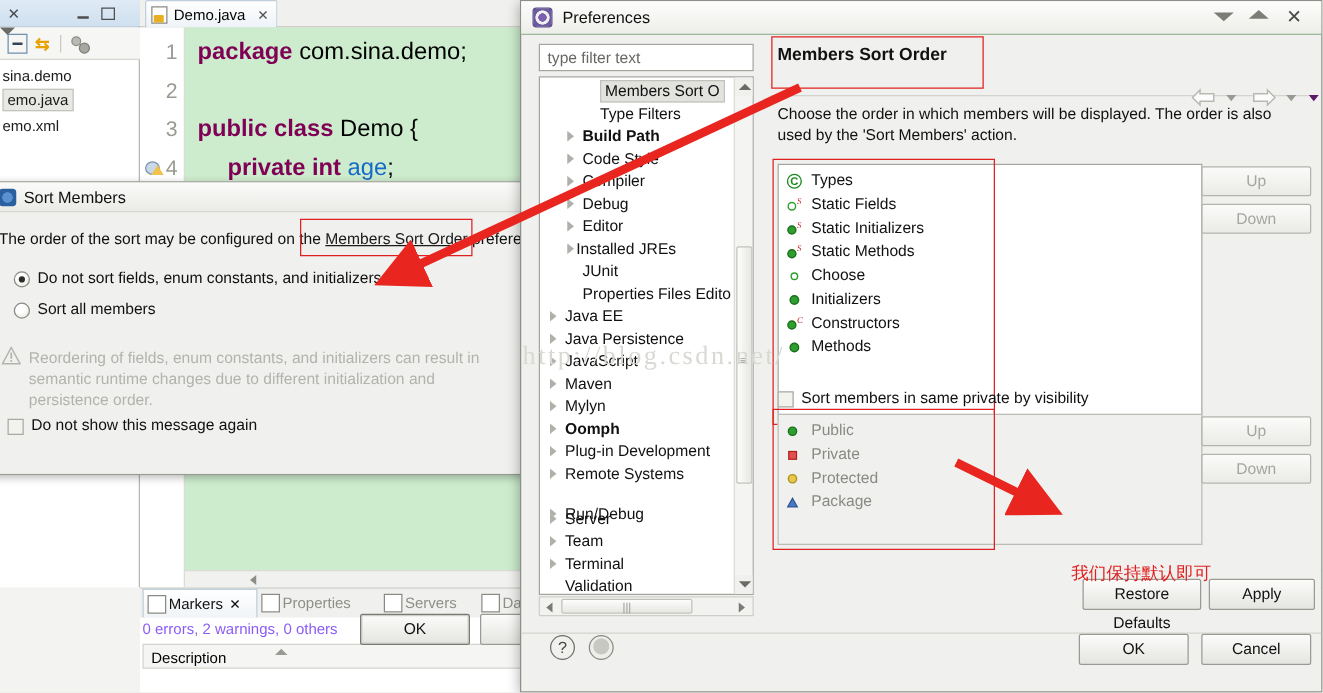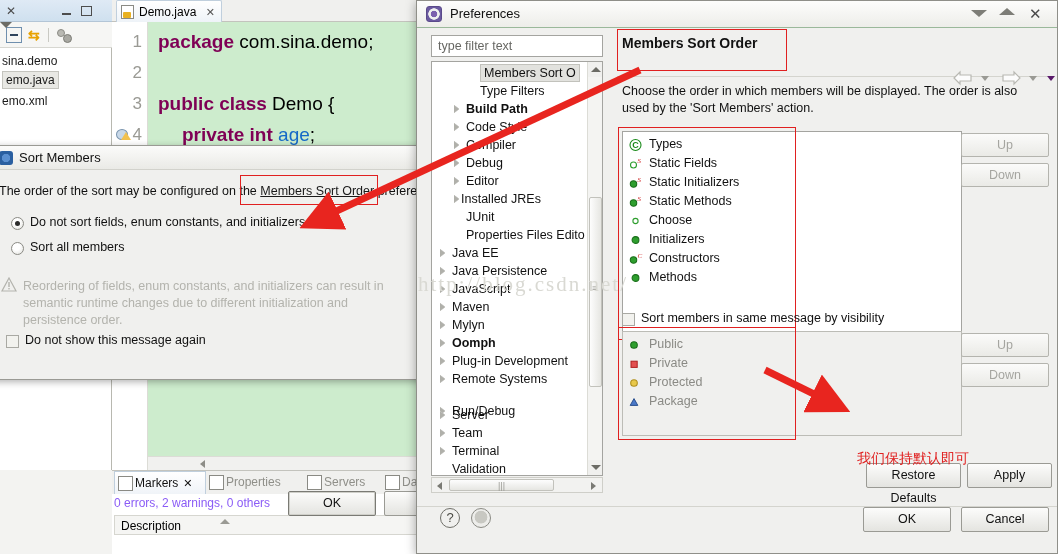--- a/index.html
+++ b/index.html
@@ -480,21 +480,21 @@
           </div>
         </div>
     </div>
     <div class="pf-list-box"></div>
 
     <div class="pf-btn" id="up1">Up</div>
     <div class="pf-btn" id="dn1">Down</div>
 
     <div class="pf-cb">
       <span class="cbox"></span>
-      <span class="cbox-lbl">Sort members in same message by visibility</span>
+      <span class="cbox-lbl">Sort members in same private by visibility</span>
     </div>
 
     <div class="pf-list2">
       <div id="visibility-rows">
           <div class="vrow" style="top: 3px;">
             <span class="micon"><svg width="14" height="14" viewBox="0 0 14 14">
                 <circle cx="5" cy="7" r="3.3" fill="#2e9e2e" stroke="#1a6f1a" stroke-width="1.1"></circle>
               </svg></span>
             <span class="mlbl">Public</span>
           </div>

